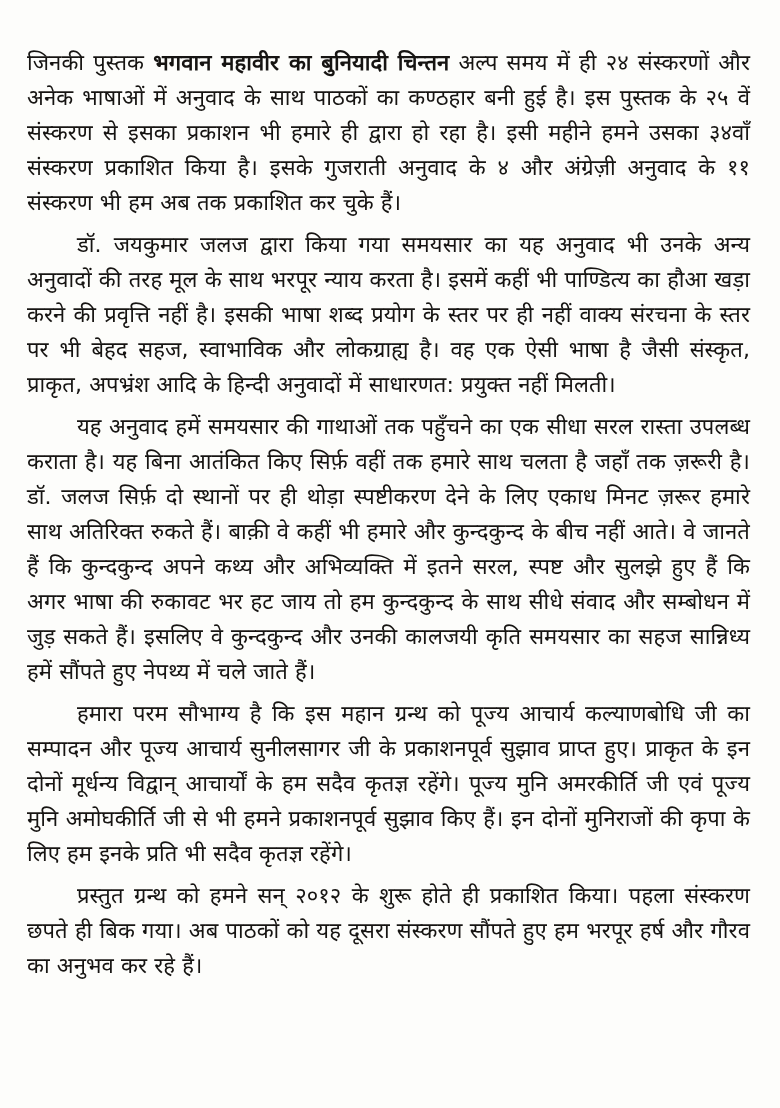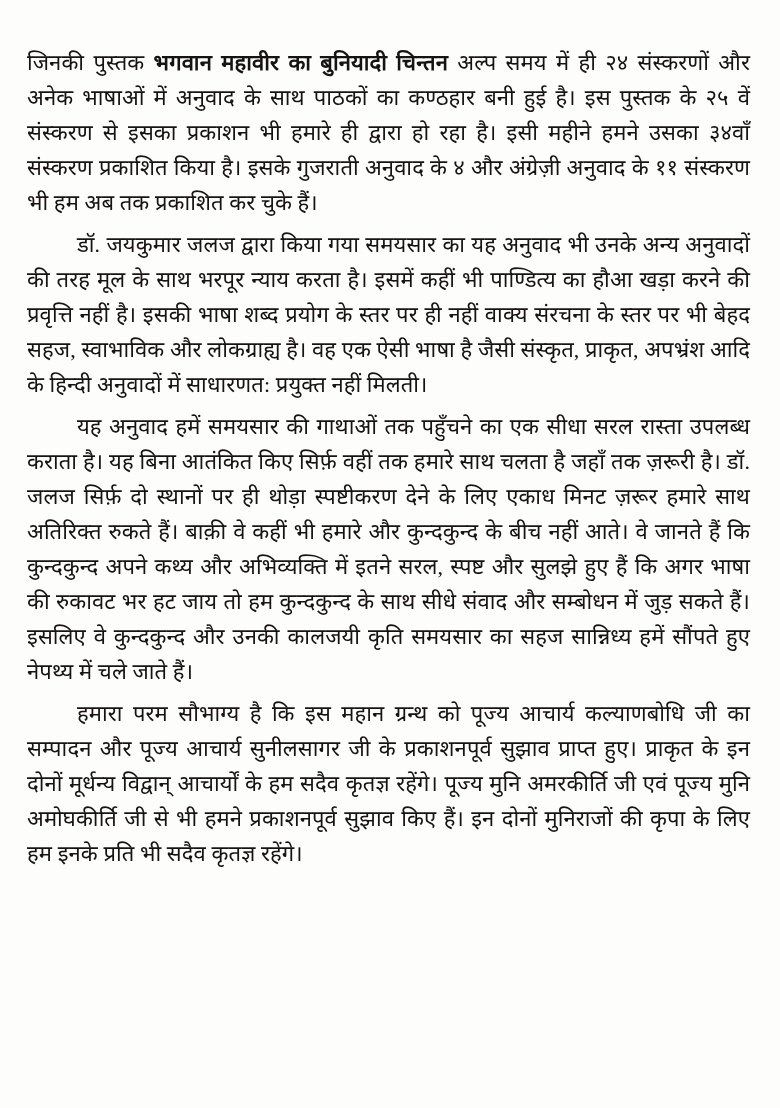--- a/index.html
+++ b/index.html
@@ -17,21 +17,20 @@
     color: #161412;
     overflow: hidden;
   }
   .text-block p {
     margin: 0 0 7px 0;
     font-size: 22px;
     line-height: 35px;
     text-align: justify;
     font-weight: 500;
     letter-spacing: 0.1px;
-    font-family: Liberation Serif, serif;
   }
   .text-block p.indented {
     text-indent: 50px;
   }
   .text-block strong {
     font-weight: 800;
   }
 </style>
 </head>
 <body>
@@ -40,15 +39,16 @@
   <div class="text-block">
 
     <p><span>जिनकी पुस्तक </span><strong>भगवान महावीर का बुनियादी चिन्तन</strong><span> अल्प समय में ही २४ संस्करणों और अनेक भाषाओं में अनुवाद के साथ पाठकों का कण्ठहार बनी हुई है। इस पुस्तक के २५ वें संस्करण से इसका प्रकाशन भी हमारे ही द्वारा हो रहा है। इसी महीने हमने उसका ३४वाँ संस्करण प्रकाशित किया है। इसके गुजराती अनुवाद के ४ और अंग्रेज़ी अनुवाद के ११ संस्करण भी हम अब तक प्रकाशित कर चुके हैं।</span></p>
 
     <p class="indented"><span>डॉ. जयकुमार जलज द्वारा किया गया समयसार का यह अनुवाद भी उनके अन्य अनुवादों की तरह मूल के साथ भरपूर न्याय करता है। इसमें कहीं भी पाण्डित्य का हौआ खड़ा करने की प्रवृत्ति नहीं है। इसकी भाषा शब्द प्रयोग के स्तर पर ही नहीं वाक्य संरचना के स्तर पर भी बेहद सहज, स्वाभाविक और लोकग्राह्य है। वह एक ऐसी भाषा है जैसी संस्कृत, प्राकृत, अपभ्रंश आदि के हिन्दी अनुवादों में साधारणत: प्रयुक्त नहीं मिलती।</span></p>
 
     <p class="indented"><span>यह अनुवाद हमें समयसार की गाथाओं तक पहुँचने का एक सीधा सरल रास्ता उपलब्ध कराता है। यह बिना आतंकित किए सिर्फ़ वहीं तक हमारे साथ चलता है जहाँ तक ज़रूरी है। डॉ. जलज सिर्फ़ दो स्थानों पर ही थोड़ा स्पष्टीकरण देने के लिए एकाध मिनट ज़रूर हमारे साथ अतिरिक्त रुकते हैं। बाक़ी वे कहीं भी हमारे और कुन्दकुन्द के बीच नहीं आते। वे जानते हैं कि कुन्दकुन्द अपने कथ्य और अभिव्यक्ति में इतने सरल, स्पष्ट और सुलझे हुए हैं कि अगर भाषा की रुकावट भर हट जाय तो हम कुन्दकुन्द के साथ सीधे संवाद और सम्बोधन में जुड़ सकते हैं। इसलिए वे कुन्दकुन्द और उनकी कालजयी कृति समयसार का सहज सान्निध्य हमें सौंपते हुए नेपथ्य में चले जाते हैं।</span></p>
 
     <p class="indented"><span>हमारा परम सौभाग्य है कि इस महान ग्रन्थ को पूज्य आचार्य कल्याणबोधि जी का सम्पादन और पूज्य आचार्य सुनीलसागर जी के प्रकाशनपूर्व सुझाव प्राप्त हुए। प्राकृत के इन दोनों मूर्धन्य विद्वान् आचार्यों के हम सदैव कृतज्ञ रहेंगे। पूज्य मुनि अमरकीर्ति जी एवं पूज्य मुनि अमोघकीर्ति जी से भी हमने प्रकाशनपूर्व सुझाव किए हैं। इन दोनों मुनिराजों की कृपा के लिए हम इनके प्रति भी सदैव कृतज्ञ रहेंगे।</span></p>
 
+    <p class="indented"><span>प्रस्तुत ग्रन्थ को हमने सन् २०१२ के शुरू होते ही प्रकाशित किया। पहला संस्करण छपते ही बिक गया। अब पाठकों को यह दूसरा संस्करण सौंपते हुए हम भरपूर हर्ष और गौरव का अनुभव कर रहे हैं।</span></p>
 
   </div>
 </div>
 
 </body></html>

